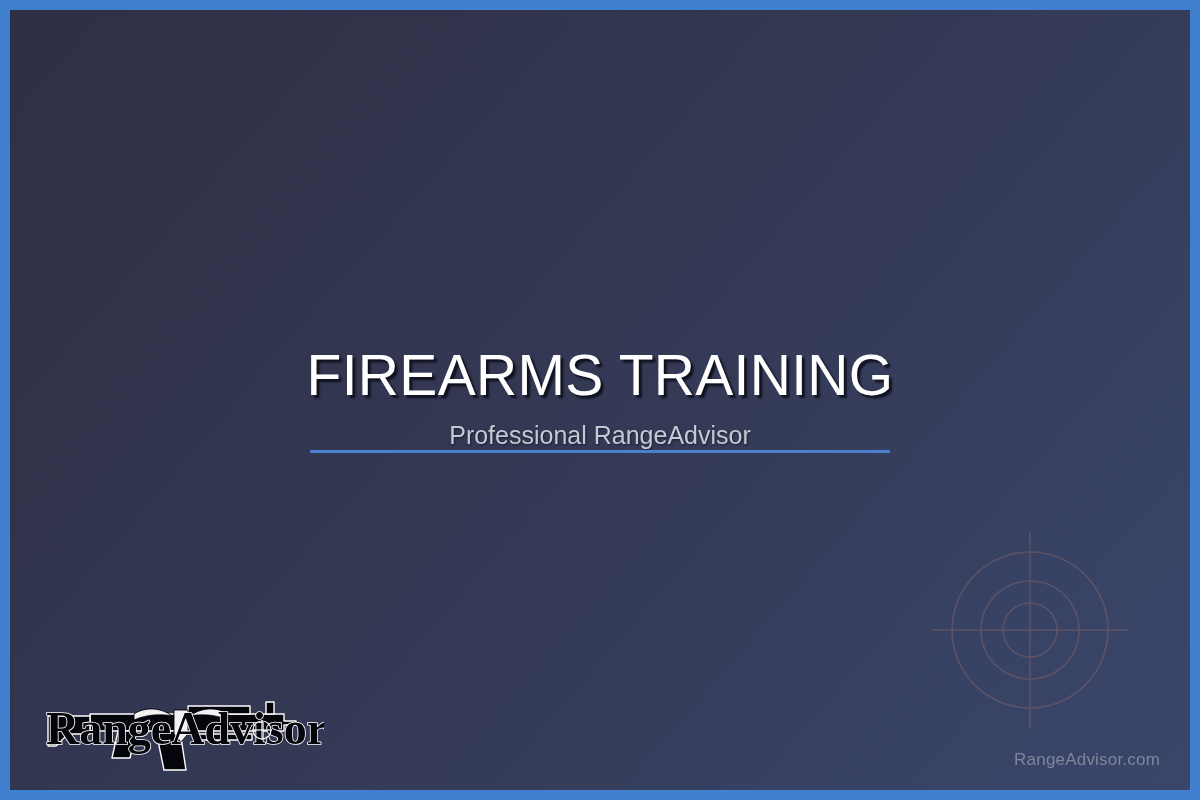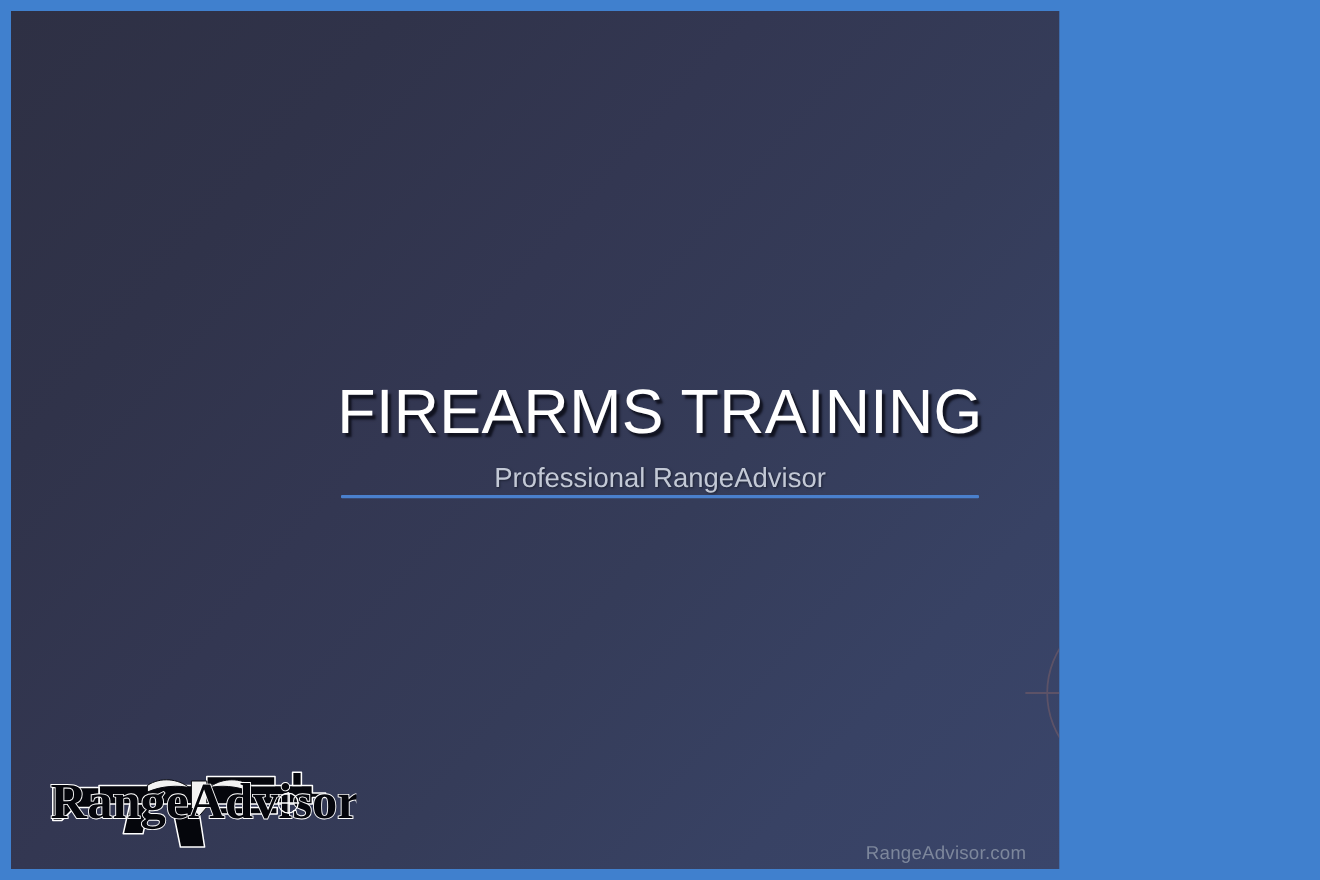--- a/index.html
+++ b/index.html
@@ -18,21 +18,21 @@
     box-sizing: border-box;
   }
 
   
   #slide-canvas {
     position: absolute;
     left: 10px;
     top: 10px;
     right: 10px;
     bottom: 10px;
-    width: 953px;
+    width: 1180px;
     height: 780px;
     background:
       linear-gradient(131deg,
         #2e3044 0%,
         #30334a 22%,
         #333752 42%,
         #353c59 62%,
         #384264 82%,
         #3a456a 100%);
     overflow: hidden;
@@ -95,21 +95,21 @@
     left: 28px;
     top: 666px;
     width: 286px;
     height: 100px;
   }
 
   
   .footer-url {
     position: absolute;
     right: 30px;
-    bottom: 4px;
+    bottom: 20px;
     font-size: 17px;
     color: #7d879c;
     letter-spacing: 0.2px;
     white-space: nowrap;
   }
 </style>
 </head>
 <body>
 
 <div id="slide">

